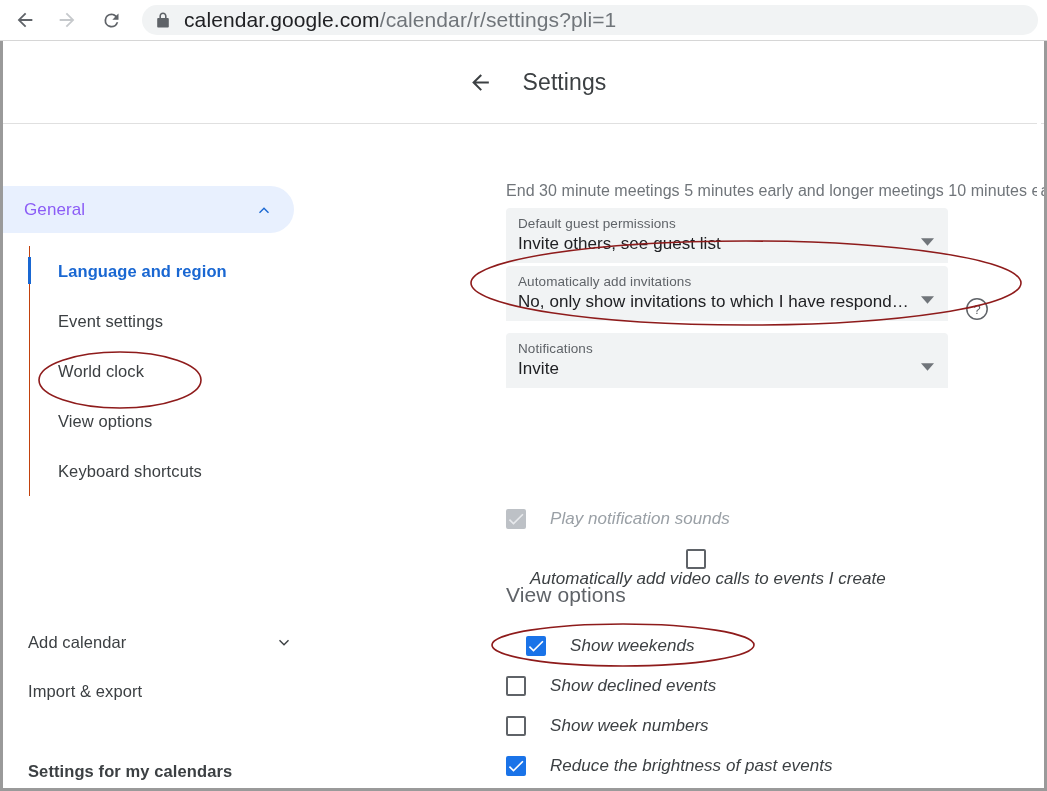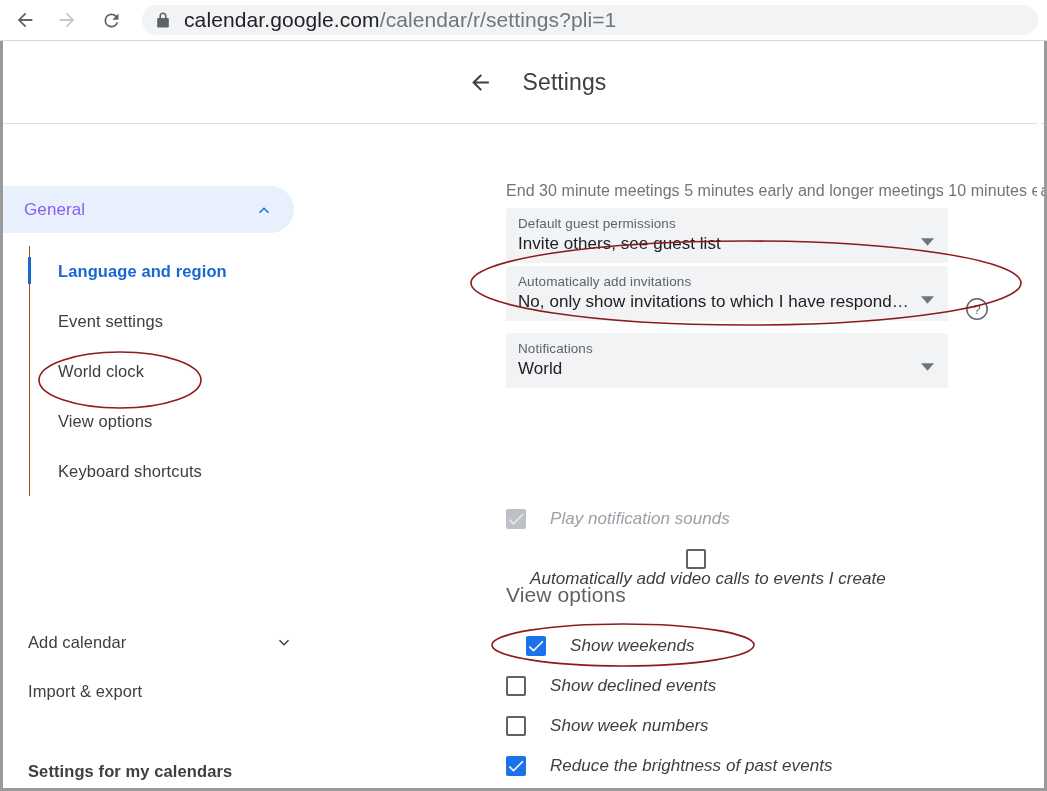--- a/index.html
+++ b/index.html
@@ -439,21 +439,21 @@
 
       <span class="help-icon">
         <svg width="24" height="24" viewBox="0 0 24 24">
           <circle cx="12" cy="12" r="10.2" fill="none" stroke="#5f6368" stroke-width="1.5"></circle>
           <text x="12" y="16.6" text-anchor="middle" font-family="Liberation Sans, sans-serif" font-size="13" fill="#5f6368">?</text>
         </svg>
       </span>
 
       <div class="field field-3">
         <div class="field-label">Notifications</div>
-        <div class="field-value">World</div>
+        <div class="field-value">Invite</div>
         <span class="field-caret">
           <svg width="13" height="8" viewBox="0 0 12 7">
               <path d="M0 0h12L6 7z" fill="#70757a"></path>
             </svg>
         </span>
       </div>
 
       <div class="cb-row cb-sounds">
         <span class="cb-box checked-disabled">
           <svg width="20" height="20" viewBox="0 0 24 24">

